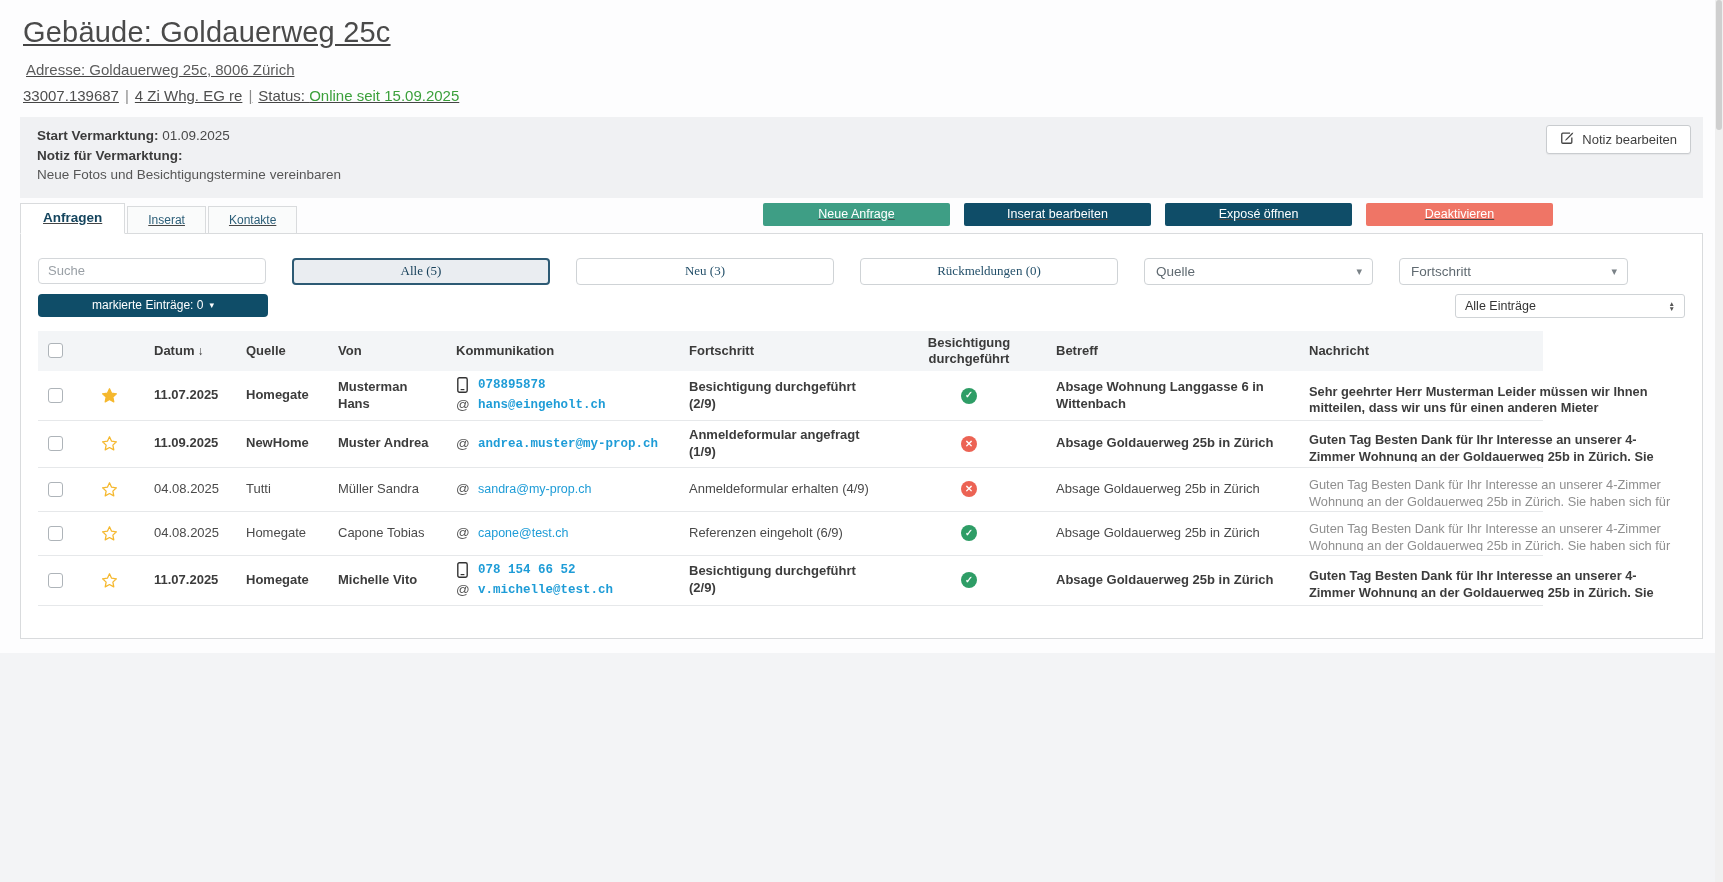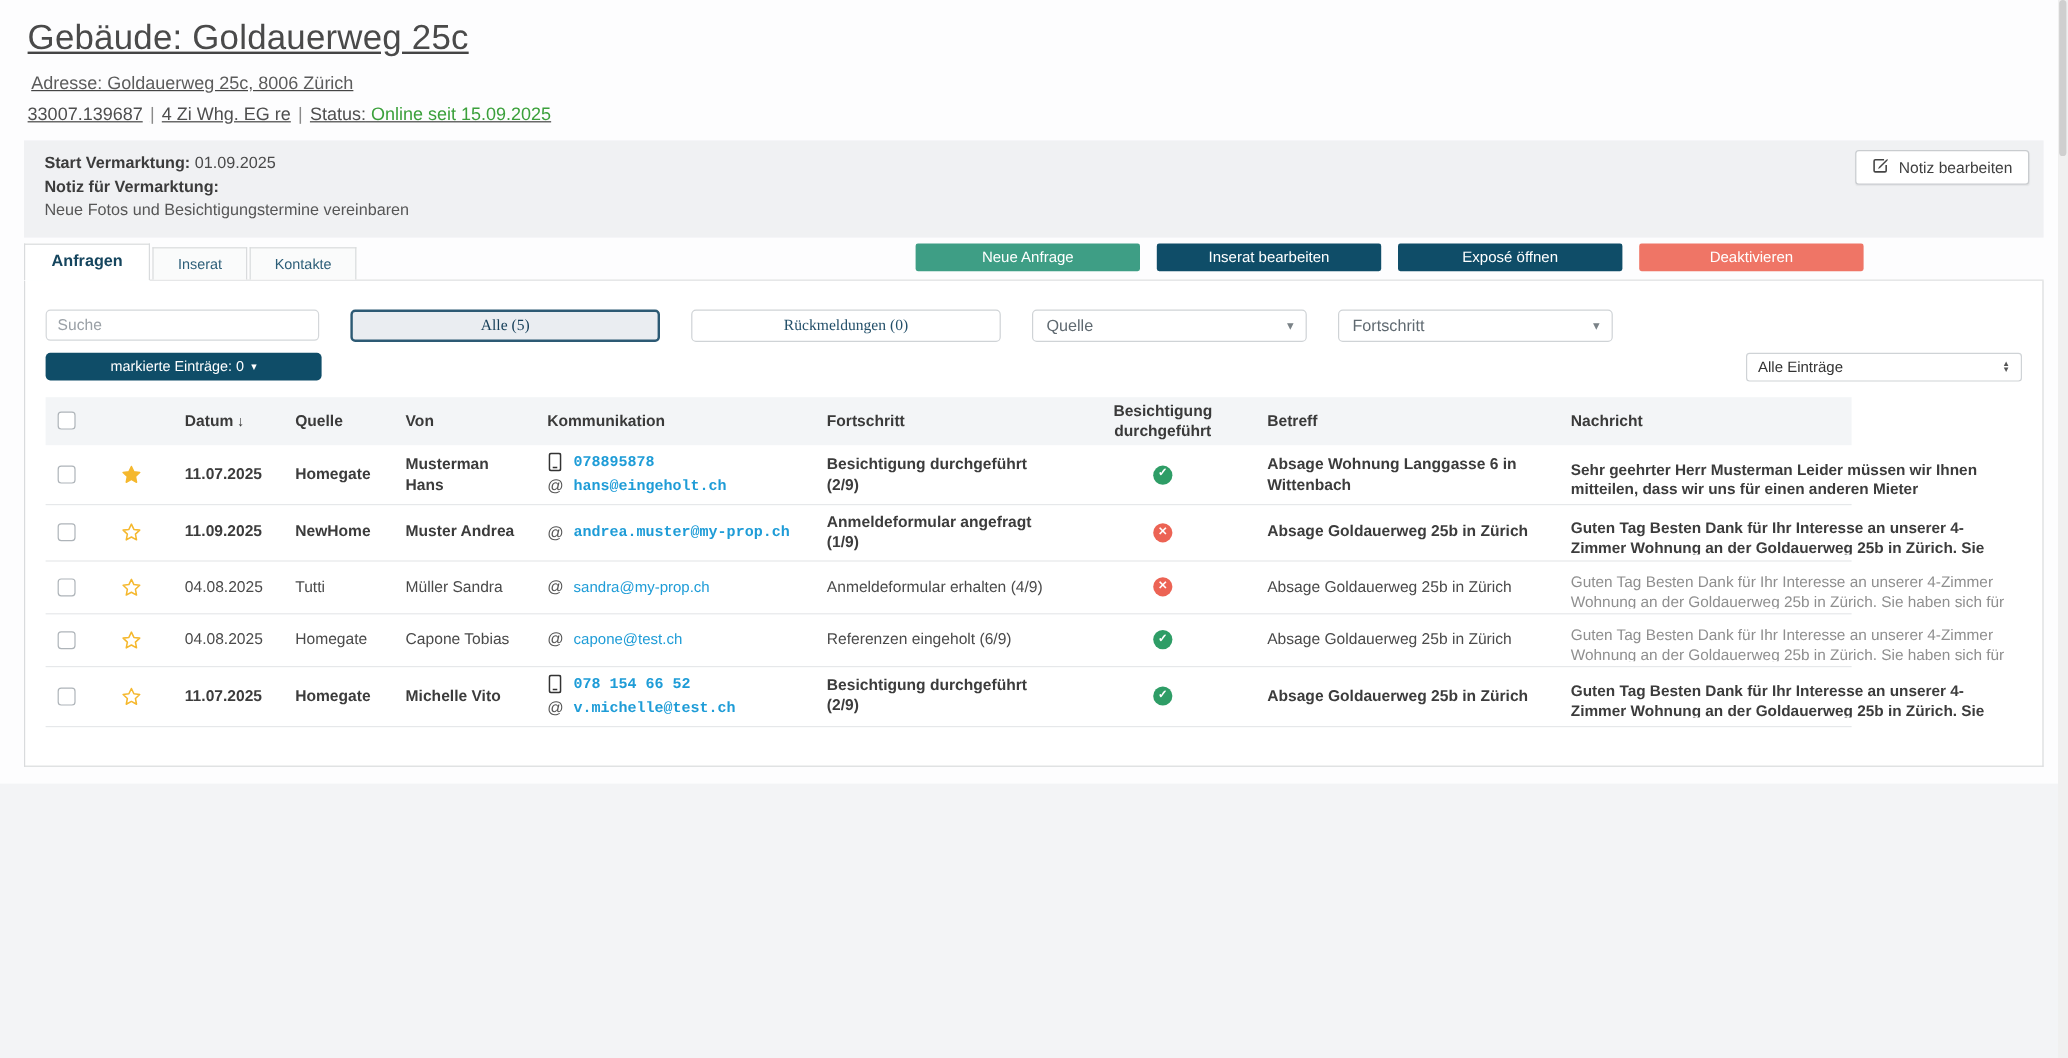--- a/index.html
+++ b/index.html
@@ -27,21 +27,21 @@
   .notice-value { font-size:13.5px; color:#565656; line-height:1.45; }
   .edit-note-btn {
     position:absolute; top:8px; right:12px;
     background:#fff; border:1px solid #c9cccf; border-radius:3px;
     padding:5px 13px; font-size:13px; color:#3f3f3f;
     display:flex; align-items:center; gap:8px; cursor:pointer;
     box-shadow:0 1px 1px rgba(0,0,0,.05);
   }
 
   
-  .tabbar { margin:6px 20px 0; display:flex; align-items:flex-end; border-bottom:1px solid #d9dbdd; height:30px; }
+  .tabbar { margin:6px 20px 0; display:flex; align-items:flex-end; border-bottom:1px solid #d9dbdd; height:30px;text-decoration:underline; }
   .tab {
     border:1px solid #d9dbdd; border-bottom:none; background:#fafbfb;
     color:#2c5e78; font-size:12px; padding:6px 20px; margin-right:2px; cursor:pointer;
   }
   .tab.active {
     background:#fff; font-weight:bold; font-size:13.5px; color:#15455e;
     padding:6px 22px 8px; margin-bottom:-1px; border-bottom:1px solid #fff;
   }
   .actionbar { margin-left:auto; margin-right:150px; margin-bottom:7px; display:flex; gap:14px; }
   .abtn {
@@ -173,20 +173,21 @@
       <button class="abtn navy">Exposé öffnen</button>
       <button class="abtn red">Deaktivieren</button>
     </div>
   </div>
 
   <div class="panel">
 
     <div class="filters">
       <input class="search-input" type="text" placeholder="Suche" style="">
       <button class="fbtn selected">Alle (5)</button>
+      <button class="fbtn">Neu (3)</button>
       <button class="fbtn">Rückmeldungen (0)</button>
       <div class="fselect">
         <span>Quelle</span>
         <span class="caret">▾</span>
       </div>
       <div class="fselect">
         <span>Fortschritt</span>
         <span class="caret">▾</span>
       </div>
     </div>

